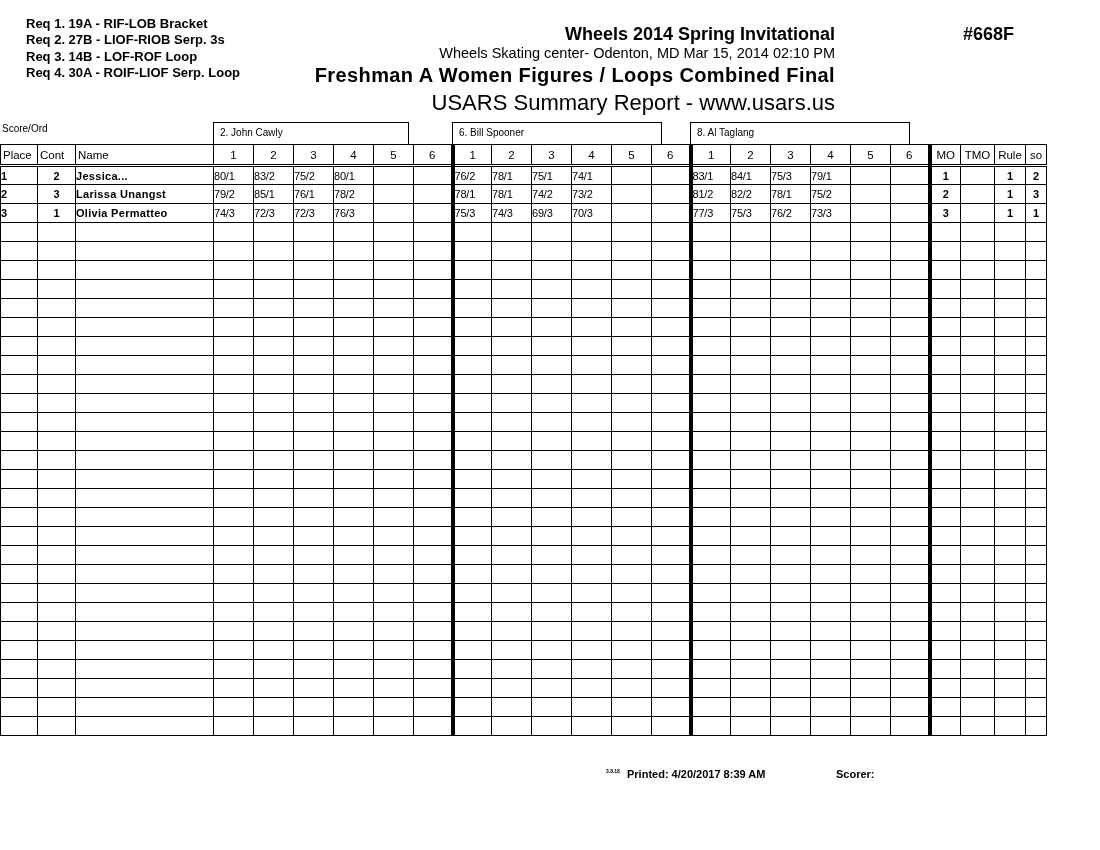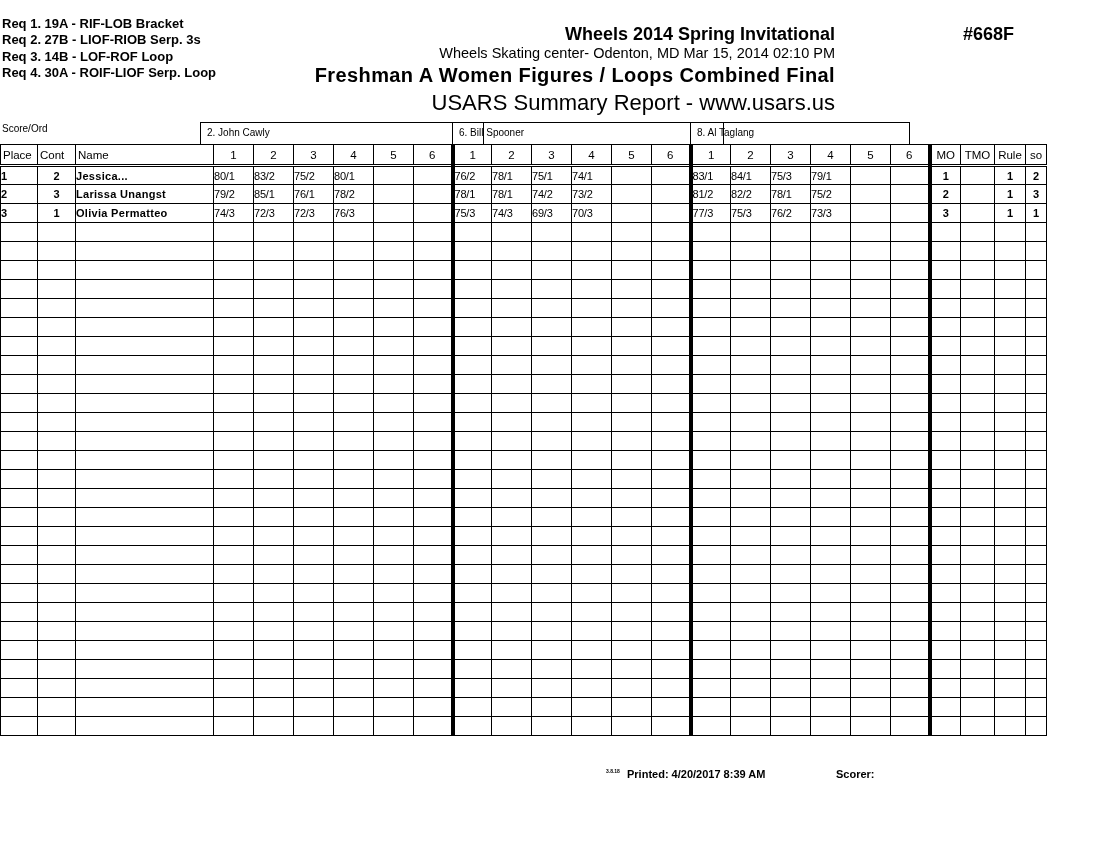--- a/index.html
+++ b/index.html
@@ -1,18 +1,18 @@
 <!DOCTYPE html>
 <html><head>
 <meta charset="utf-8">
 <style>
   html, body { margin:0; padding:0; background:#ffffff; }
   body { width:1100px; height:850px; position:relative; overflow:hidden; font-family:"Liberation Sans", sans-serif; color:#000; }
   .reqs { position:absolute; left:2px; top:16px; font-weight:bold; font-size:13px; line-height:16.3px; }
-  .reqs div { white-space:pre; }
+  .reqs div { white-space:pre;margin-left:24px; }
   .title { position:absolute; left:270px; width:565px; text-align:right; white-space:nowrap; }
   .t1 { top:24px; font-size:18px; font-weight:bold; }
   .t2 { top:45px; font-size:14.5px; }
   .t3 { top:64px; font-size:20px; font-weight:bold; letter-spacing:0.4px; }
   .t4 { top:90px; font-size:22px; }
   .eventno { position:absolute; left:963px; top:24px; font-size:18px; font-weight:bold; }
 
   .scoreord { position:absolute; left:2px; top:123px; font-size:10px; }
   .judge-box { position:absolute; top:122px; height:22px; border:1px solid #000; border-bottom:none; box-sizing:border-box; font-size:10px; padding:4px 0 0 6px; }
 
@@ -43,22 +43,22 @@
   <div>Req 4. 30A - ROIF-LIOF Serp. Loop</div>
 </div>
 
 <div class="title t1">Wheels 2014 Spring Invitational</div>
 <div class="title t2">Wheels Skating center- Odenton, MD  Mar 15, 2014  02:10 PM</div>
 <div class="title t3">Freshman A Women Figures / Loops Combined Final</div>
 <div class="title t4">USARS Summary Report - www.usars.us</div>
 <div class="eventno">#668F</div>
 
 <div class="scoreord">Score/Ord</div>
-<div class="judge-box" style="left:200px;width:284px;">2.  John Cawly</div>
-<div class="judge-box" style="left:452px;width:272px;">6.  Bill Spooner</div>
+<div class="judge-box" style="left:213px;width:196px;">2.  John Cawly</div>
+<div class="judge-box" style="left:452px;width:210px;">6.  Bill Spooner</div>
 <div class="judge-box" style="left:690px;width:220px;">8.  Al Taglang</div>
 
 <table class="grid">
   <colgroup>
     <col style="width:37px">
       <col style="width:38px">
       <col style="width:138px">
     <col style="width:40px">
       <col style="width:40px">
       <col style="width:40px">

